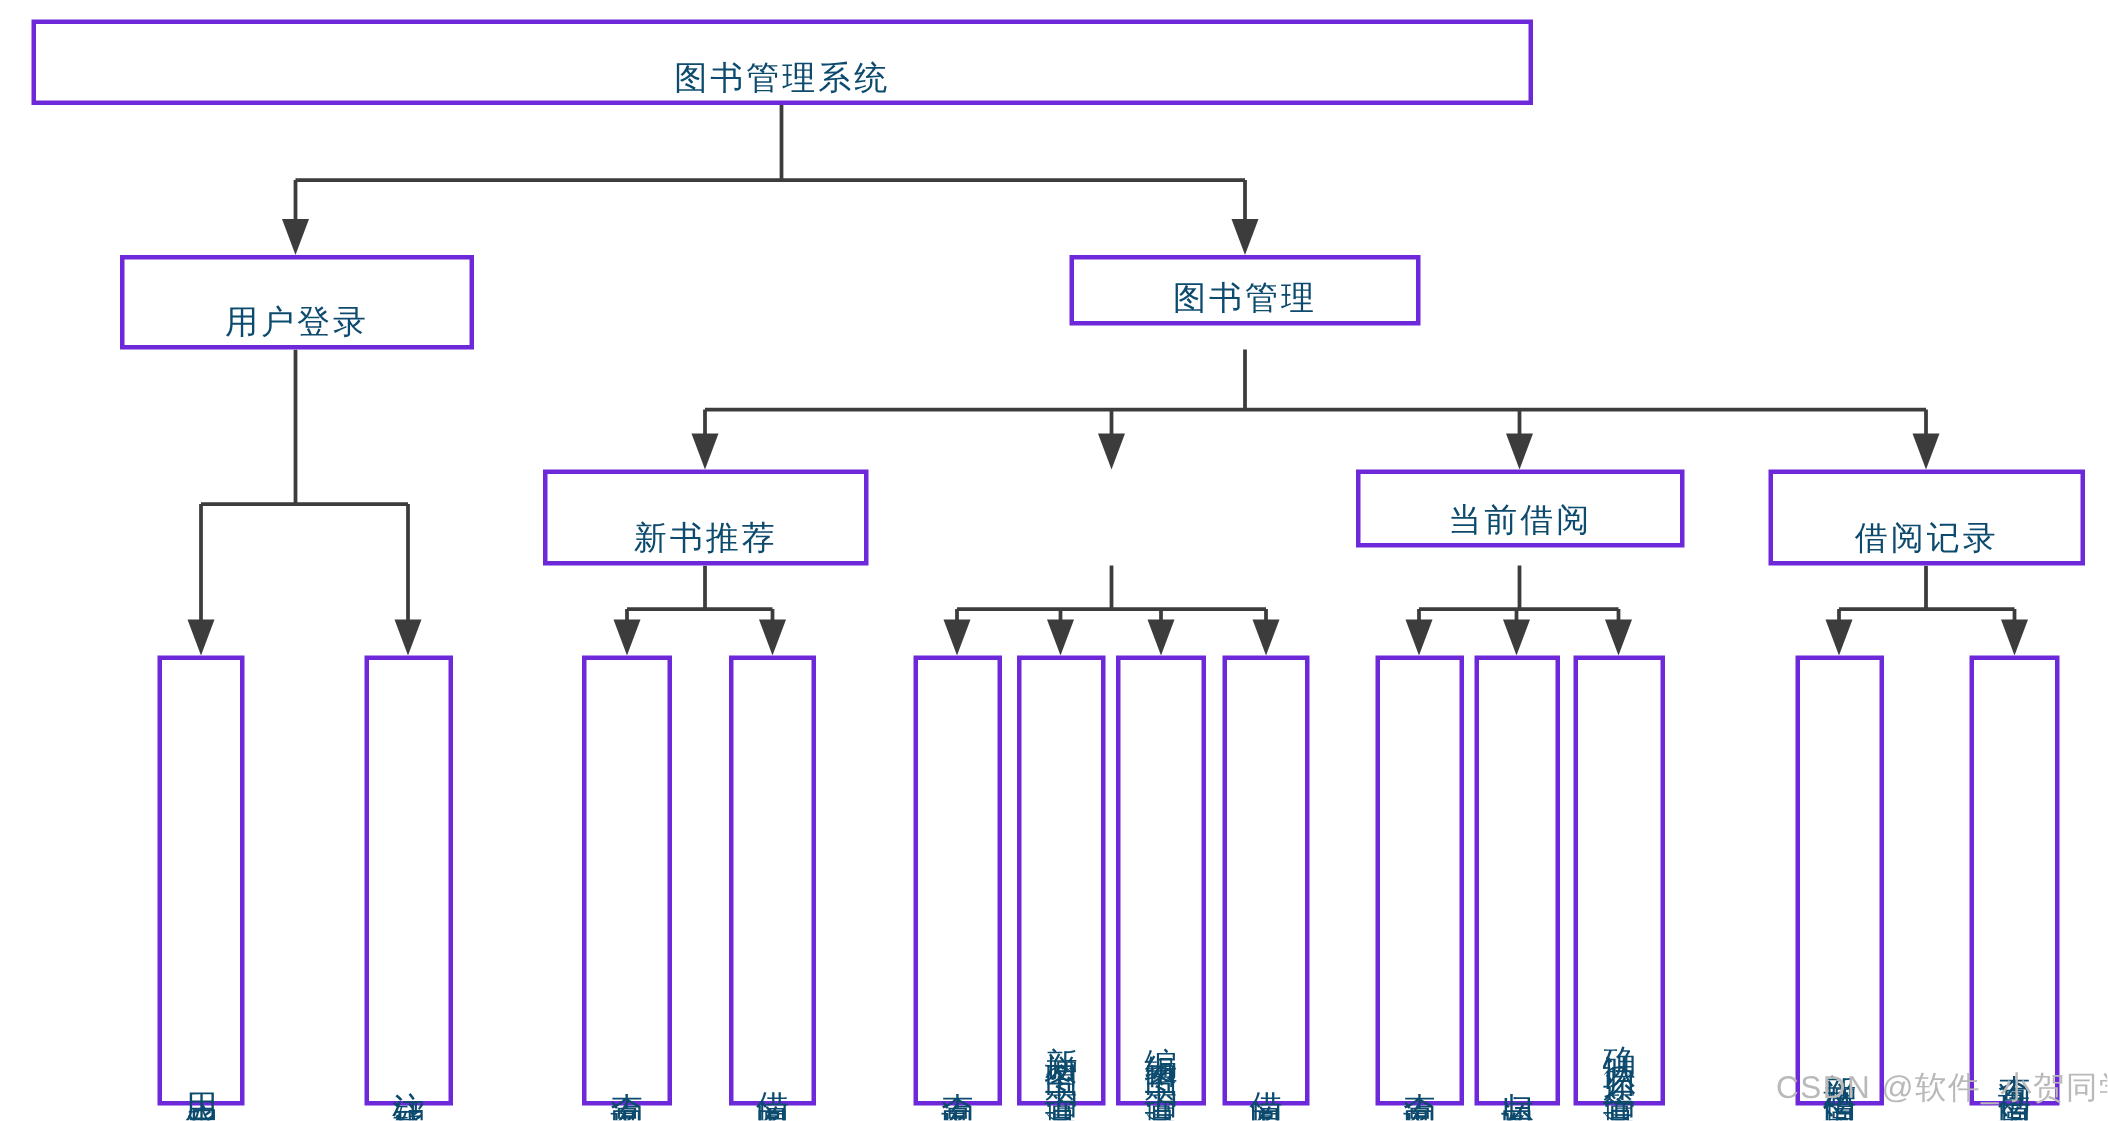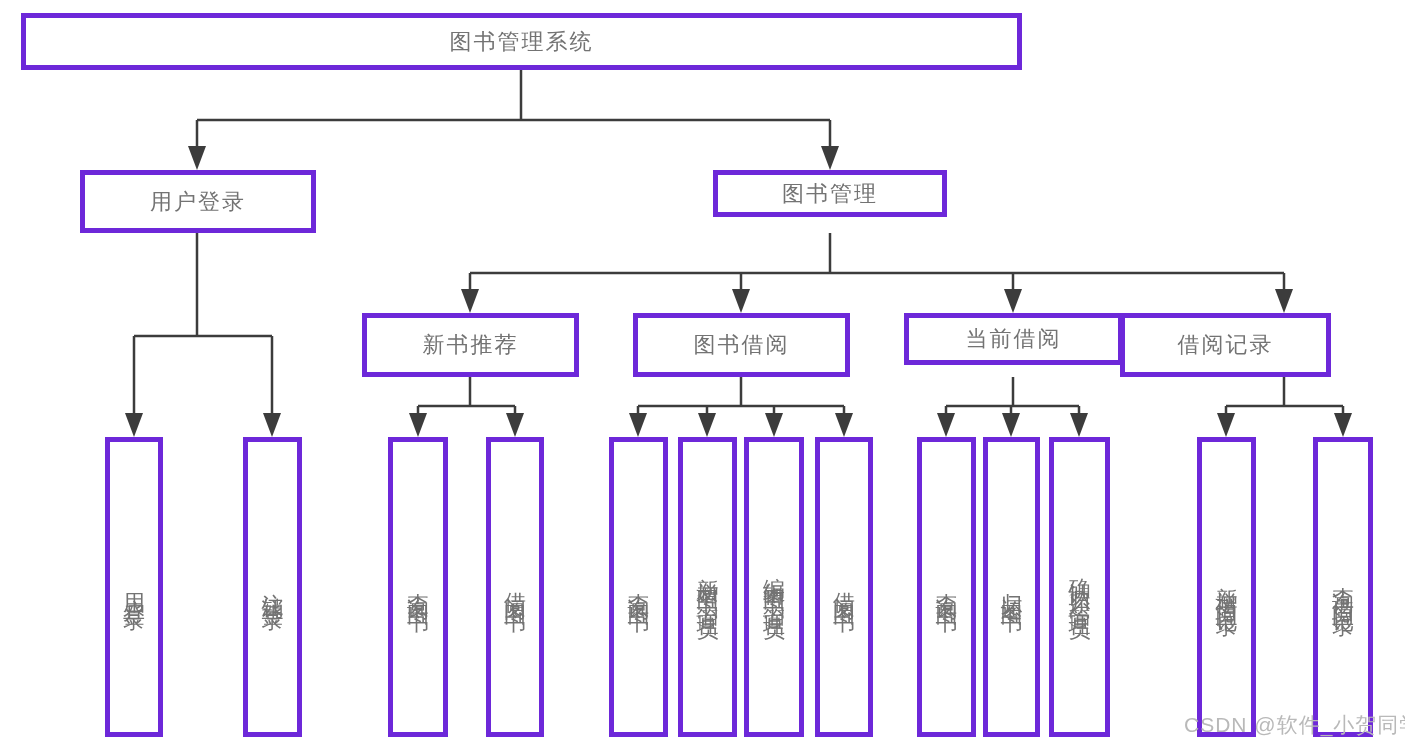--- a/index.html
+++ b/index.html
@@ -14,25 +14,25 @@
   .connectors {
     position: absolute;
     left: 0; top: 0;
     width: 1405px; height: 747px;
     pointer-events: none;
   }
   .box {
     position: absolute;
     box-sizing: border-box;
     background: #ffffff;
-    border: 5px solid #6d28d9;
+    border: 3px solid #6d28d9;
     display: flex;
-    align-items: center;
+    align-items: flex-end;
     justify-content: center;
-    color: #737373;
+    color: #0c4a6e;
   }
   .box .label {
     font-size: 22px;
     letter-spacing: 2px;
     white-space: nowrap;
   }
   .leaf .label {
     writing-mode: vertical-rl;
     text-orientation: mixed;
     letter-spacing: 6px;
@@ -105,27 +105,24 @@
   <div class="box" style="left:80px; top:170px; width:236px; height:63px;">
     <span class="label">用户登录</span>
   </div>
   <div class="box" style="left:713px; top:170px; width:234px; height:47px;">
     <span class="label">图书管理</span>
   </div>
 
   <div class="box" style="left:362px; top:313px; width:217px; height:64px;">
     <span class="label">新书推荐</span>
   </div>
-  <div class="box" style="left:633px; top:313px; width:217px; height:64px;">
-    <span class="label">图书借阅</span>
-  </div>
   <div class="box" style="left:904px; top:313px; width:219px; height:52px;">
     <span class="label">当前借阅</span>
   </div>
-  <div class="box" style="left:1120px; top:313px; width:211px; height:64px;">
+  <div class="box" style="left:1179px; top:313px; width:211px; height:64px;">
     <span class="label">借阅记录</span>
   </div>
 
   <div class="box leaf" style="left:105px; top:437px; width:58px; height:300px;">
     <span class="label">用户登录</span>
   </div>
   <div class="box leaf" style="left:243px; top:437px; width:59px; height:300px;">
     <span class="label">注销登录</span>
   </div>
 

